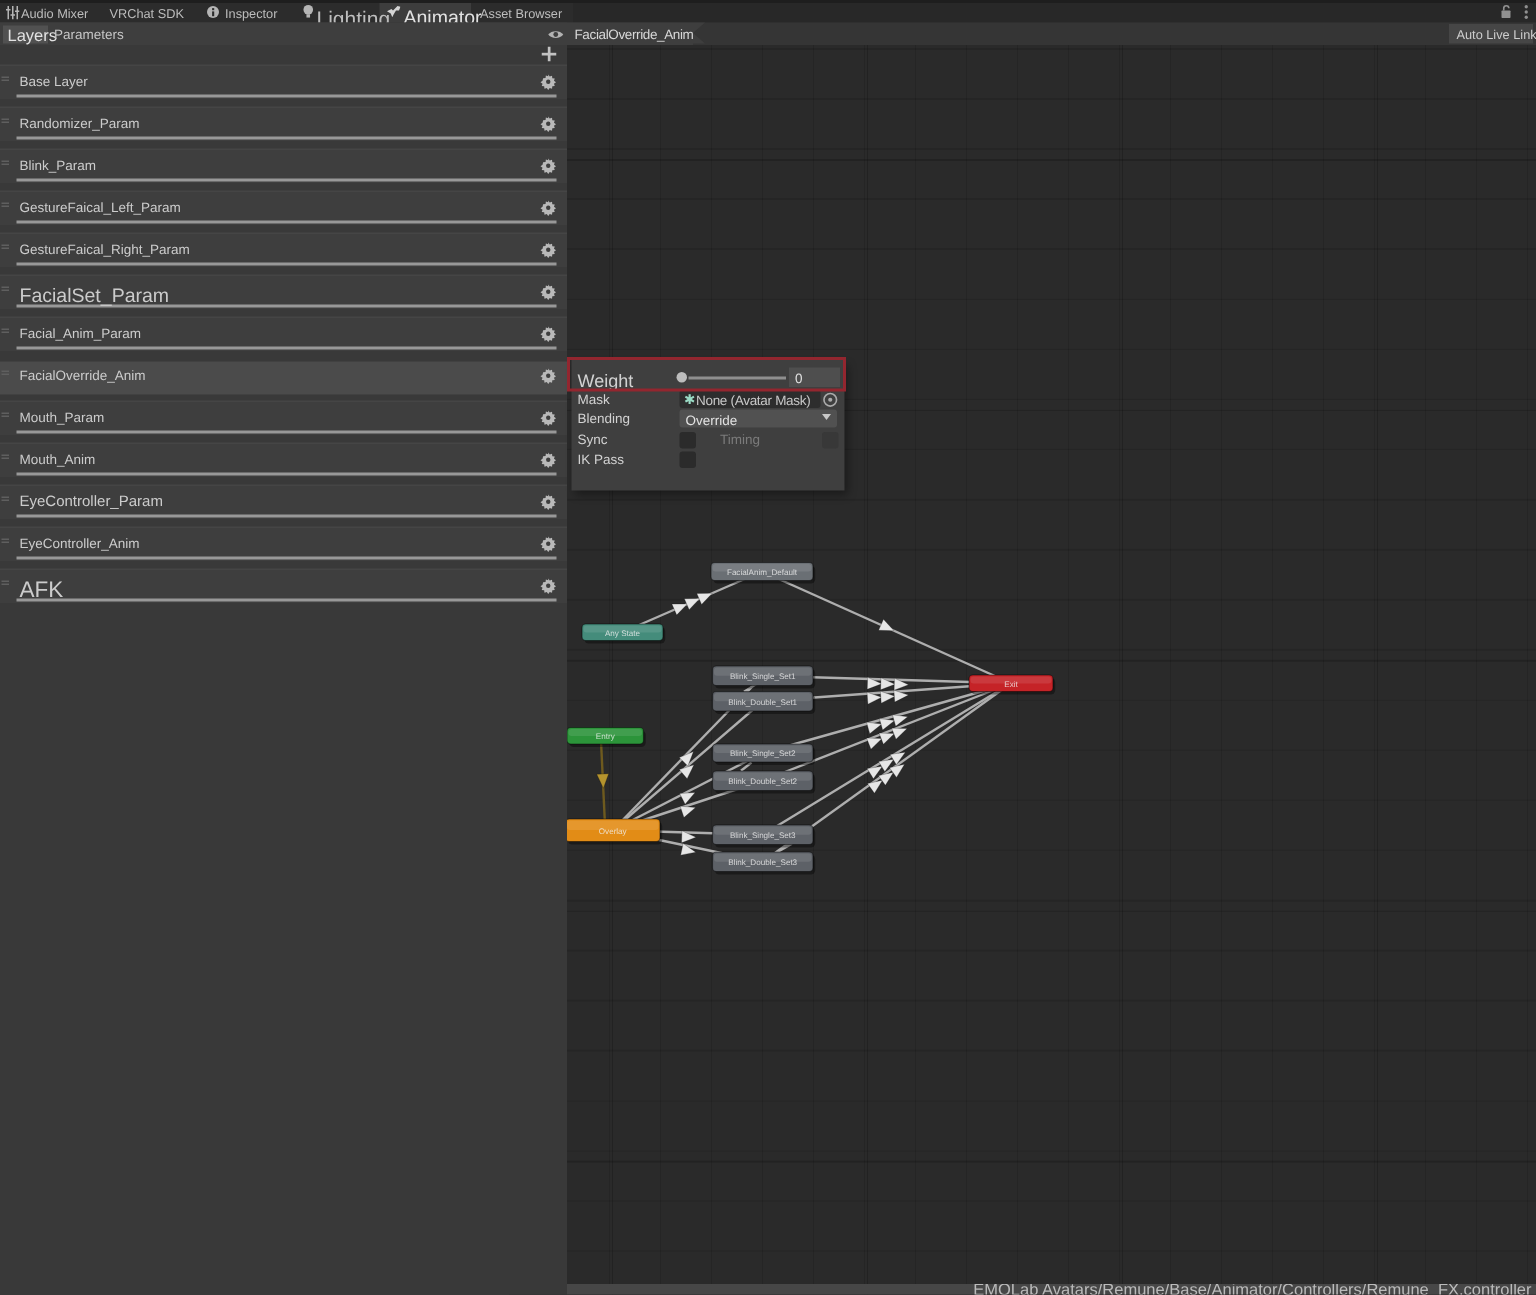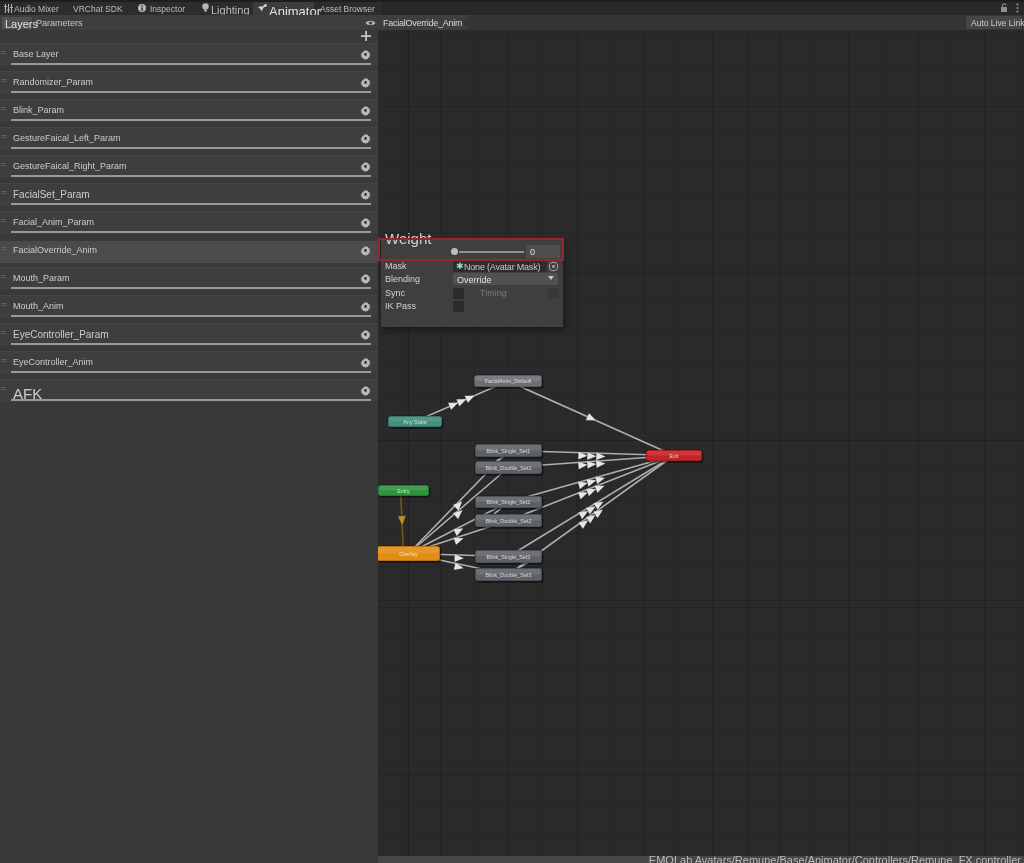--- a/index.html
+++ b/index.html
@@ -32,21 +32,21 @@
       <rect x="3.4" y="3.6" width="1.4" height="3.2" fill="#2c2c2c"></rect>
     </svg>
   </div>
 <div class="abs" style="left:150px;top:3.5px;font-size:8.5px;color:#bdbdbd">Inspector</div>
 <div class="abs" style="left:202px;top:3px">
     <svg width="7" height="10">
       <circle cx="3.5" cy="3.5" r="3.2" fill="#b5b5b5"></circle>
       <rect x="2.3" y="6.5" width="2.4" height="2.2" fill="#b5b5b5"></rect>
     </svg>
   </div>
-<div class="abs" style="left:211px;top:3.5px;font-size:11px;color:#bdbdbd">Lighting</div>
+<div class="abs" style="left:211px;top:3.5px;font-size:14px;color:#bdbdbd">Lighting</div>
 <div class="abs" style="left:258px;top:4px">
     <svg width="9" height="8" viewBox="0 0 9 8">
       <path fill="#d5d5d5" d="M0 3.5l3-1.5 1 1 3-3 2 .5-1 2.5-2 0-1.5 2.5-1 2-1-2.5z"></path>
     </svg>
   </div>
 <div class="abs" style="left:269px;top:3.5px;font-size:13px;color:#e2e2e2">Animator</div>
 <div class="abs" style="left:320px;top:3.5px;font-size:8.5px;color:#bdbdbd">Asset Browser</div>
 <div class="abs" style="left:1000px;top:3px">
     <svg width="8" height="10">
       <rect x="1" y="4" width="6" height="5" rx="0.5" fill="#909090"></rect>
@@ -128,21 +128,21 @@
 <div style="position:absolute;left:1px;top:163px;width:5px;height:1px;background:#5f5f5f"></div>
 <div style="position:absolute;left:1px;top:165px;width:5px;height:1px;background:#5f5f5f"></div>
 <div style="position:absolute;left:360px;top:161px">
     <svg width="11" height="11" viewBox="0 0 24 24">
       <path fill="#b9b9b9" d="M12 1.5l2.1 3 3.4-1.2.4 3.6 3.6.4-1.2 3.4 3 2.1-3 2.1 1.2 3.4-3.6.4-.4 3.6-3.4-1.2-2.1 3-2.1-3-3.4 1.2-.4-3.6-3.6-.4 1.2-3.4-3-2.1 3-2.1L4.5 6.9l3.6-.4.4-3.6 3.4 1.2z"></path>
       <circle cx="12" cy="12" r="3.2" fill="#3e3e3e"></circle>
     </svg>
   </div>
 <div style="position:absolute;left:0;top:183px;width:378px;height:23px;background:#3e3e3e;border-top:1px solid #454545"></div>
 <div style="position:absolute;left:11px;top:203px;width:360px;height:2px;background:#989898"></div>
-<div style="position:absolute;left:13px;top:189px;font-size:10px;color:#cccccc;white-space:nowrap">FacialSet_Param</div>
+<div style="position:absolute;left:13px;top:189px;font-size:13px;color:#cccccc;white-space:nowrap">FacialSet_Param</div>
 <div style="position:absolute;left:1px;top:191px;width:5px;height:1px;background:#5f5f5f"></div>
 <div style="position:absolute;left:1px;top:193px;width:5px;height:1px;background:#5f5f5f"></div>
 <div style="position:absolute;left:360px;top:189px">
     <svg width="11" height="11" viewBox="0 0 24 24">
       <path fill="#b9b9b9" d="M12 1.5l2.1 3 3.4-1.2.4 3.6 3.6.4-1.2 3.4 3 2.1-3 2.1 1.2 3.4-3.6.4-.4 3.6-3.4-1.2-2.1 3-2.1-3-3.4 1.2-.4-3.6-3.6-.4 1.2-3.4-3-2.1 3-2.1L4.5 6.9l3.6-.4.4-3.6 3.4 1.2z"></path>
       <circle cx="12" cy="12" r="3.2" fill="#3e3e3e"></circle>
     </svg>
   </div>
 <div style="position:absolute;left:0;top:211px;width:378px;height:23px;background:#3e3e3e;border-top:1px solid #454545"></div>
 <div style="position:absolute;left:11px;top:231px;width:360px;height:2px;background:#989898"></div>
@@ -324,21 +324,21 @@
 </svg>
 
 <div class="abs" style="left:378px;top:15px;width:646px;height:15px;background:#353535"></div>
 <div class="abs" style="left:378px;top:15px;width:84px;height:15px;background:#3e3e3e"></div>
 <div class="abs" style="left:462px;top:15px;width:0;height:0;border-top:7.5px solid #3e3e3e;border-bottom:7.5px solid #3e3e3e;border-right:8px solid transparent;border-left:0"></div>
 <div class="abs" style="left:383px;top:18px;font-size:9px;color:#d8d8d8;letter-spacing:-0.25px">FacialOverride_Anim</div>
 <div class="abs" style="left:966px;top:16px;width:56px;height:13px;background:#464646"></div>
 <div class="abs" style="left:971px;top:18px;font-size:8.5px;color:#cecece;white-space:nowrap">Auto Live Link</div>
 
 <div class="abs" style="left:381px;top:240px;width:182px;height:87px;background:#3f3f3f;box-shadow:2px 3px 6px rgba(0,0,0,0.4)"></div>
-<div class="abs" style="left:385px;top:230px;font-size:15px;color:#d2d2d2">Weight</div>
+<div class="abs" style="left:385px;top:247px;font-size:12px;color:#d2d2d2">Weight</div>
 <div class="abs" style="left:459px;top:251px;width:65px;height:1.5px;background:#8f8f8f"></div>
 <div class="abs" style="left:451px;top:248px;width:7px;height:7px;border-radius:50%;background:#bdbdbd"></div>
 <div class="abs" style="left:526px;top:245px;width:34px;height:13px;background:#4e4e4e"></div>
 <div class="abs" style="left:530px;top:247px;font-size:9px;color:#e0e0e0">0</div>
 <div class="abs" style="left:385px;top:261px;font-size:9px;color:#d2d2d2">Mask</div>
 <div class="abs" style="left:453px;top:260px;width:94px;height:12px;background:#2d2d2d;border-radius:2px"></div>
 <div class="abs" style="left:456px;top:261px;font-size:9px;color:#9adbc5">✱</div>
 <div class="abs" style="left:464px;top:261.5px;font-size:9px;color:#c8c8c8;letter-spacing:-0.2px">None (Avatar Mask)</div>
 <div class="abs" style="left:548px;top:261px">
     <svg width="11" height="11">

